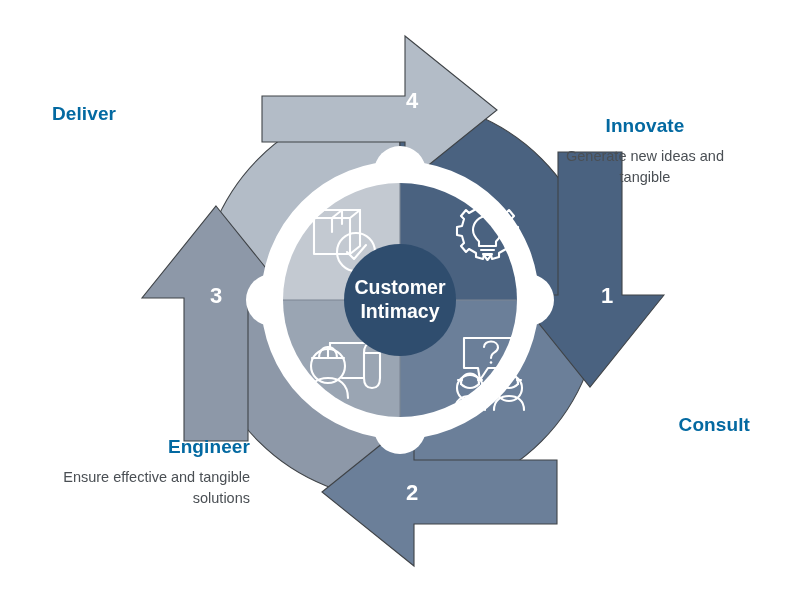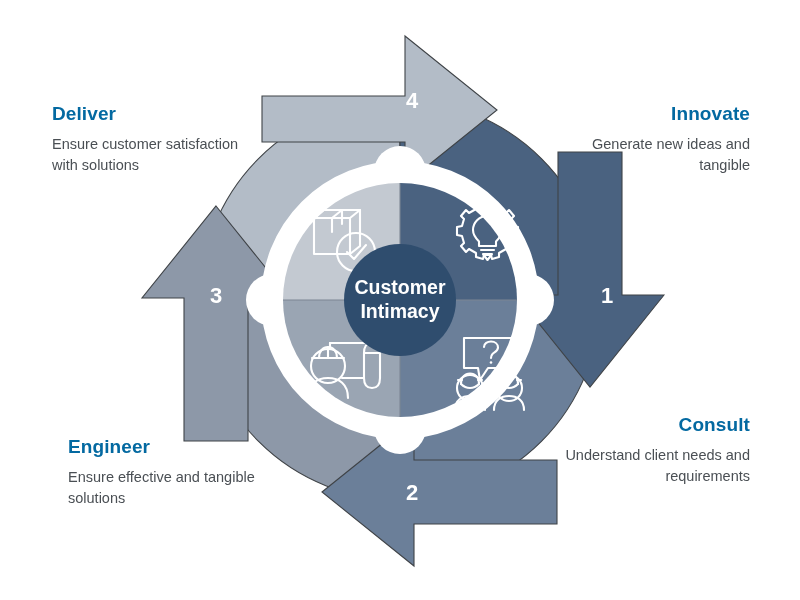--- a/index.html
+++ b/index.html
@@ -40,22 +40,22 @@
     letter-spacing: 0.1px;
   }
   .label-desc {
     font-size: 14.5px;
     font-weight: normal;
     color: #4a4f54;
     margin: 0;
     line-height: 1.45;
   }
   #label-deliver  { left: 52px;  top: 104px; text-align: left; }
-  #label-engineer { left: 68px;  top: 437px; text-align: left; }
-  #label-innovate { left: 540px; top: 104px; text-align: right; }
+  #label-engineer { left: 40px;  top: 437px; text-align: right; }
+  #label-innovate { left: 540px; top: 116px; text-align: center; }
   #label-consult  { left: 540px; top: 415px; text-align: right; }
 
   .arrow-num {
     font-size: 22px;
     font-weight: bold;
     fill: #ffffff;
   }
   .center-text {
     font-size: 19.5px;
     font-weight: bold;
@@ -255,31 +255,29 @@
 
     <text class="arrow-num" x="412" y="108" text-anchor="middle">4</text>
     <text class="arrow-num" x="607" y="303" text-anchor="middle">1</text>
     <text class="arrow-num" x="412" y="500" text-anchor="middle">2</text>
     <text class="arrow-num" x="216" y="303" text-anchor="middle">3</text>
 
   </svg>
 
   <div class="label-block" id="label-deliver">
     <p class="label-title">Deliver</p>
-    <p class="label-desc">Ensure customer satisfaction with solutions</p>
   </div>
 
   <div class="label-block" id="label-innovate">
     <p class="label-title">Innovate</p>
     <p class="label-desc">Generate new ideas and tangible</p>
   </div>
 
   <div class="label-block" id="label-engineer">
     <p class="label-title">Engineer</p>
     <p class="label-desc">Ensure effective and tangible solutions</p>
   </div>
 
   <div class="label-block" id="label-consult">
     <p class="label-title">Consult</p>
-    <p class="label-desc">Understand client needs and requirements</p>
   </div>
 
 </div>
 
 </body></html>

